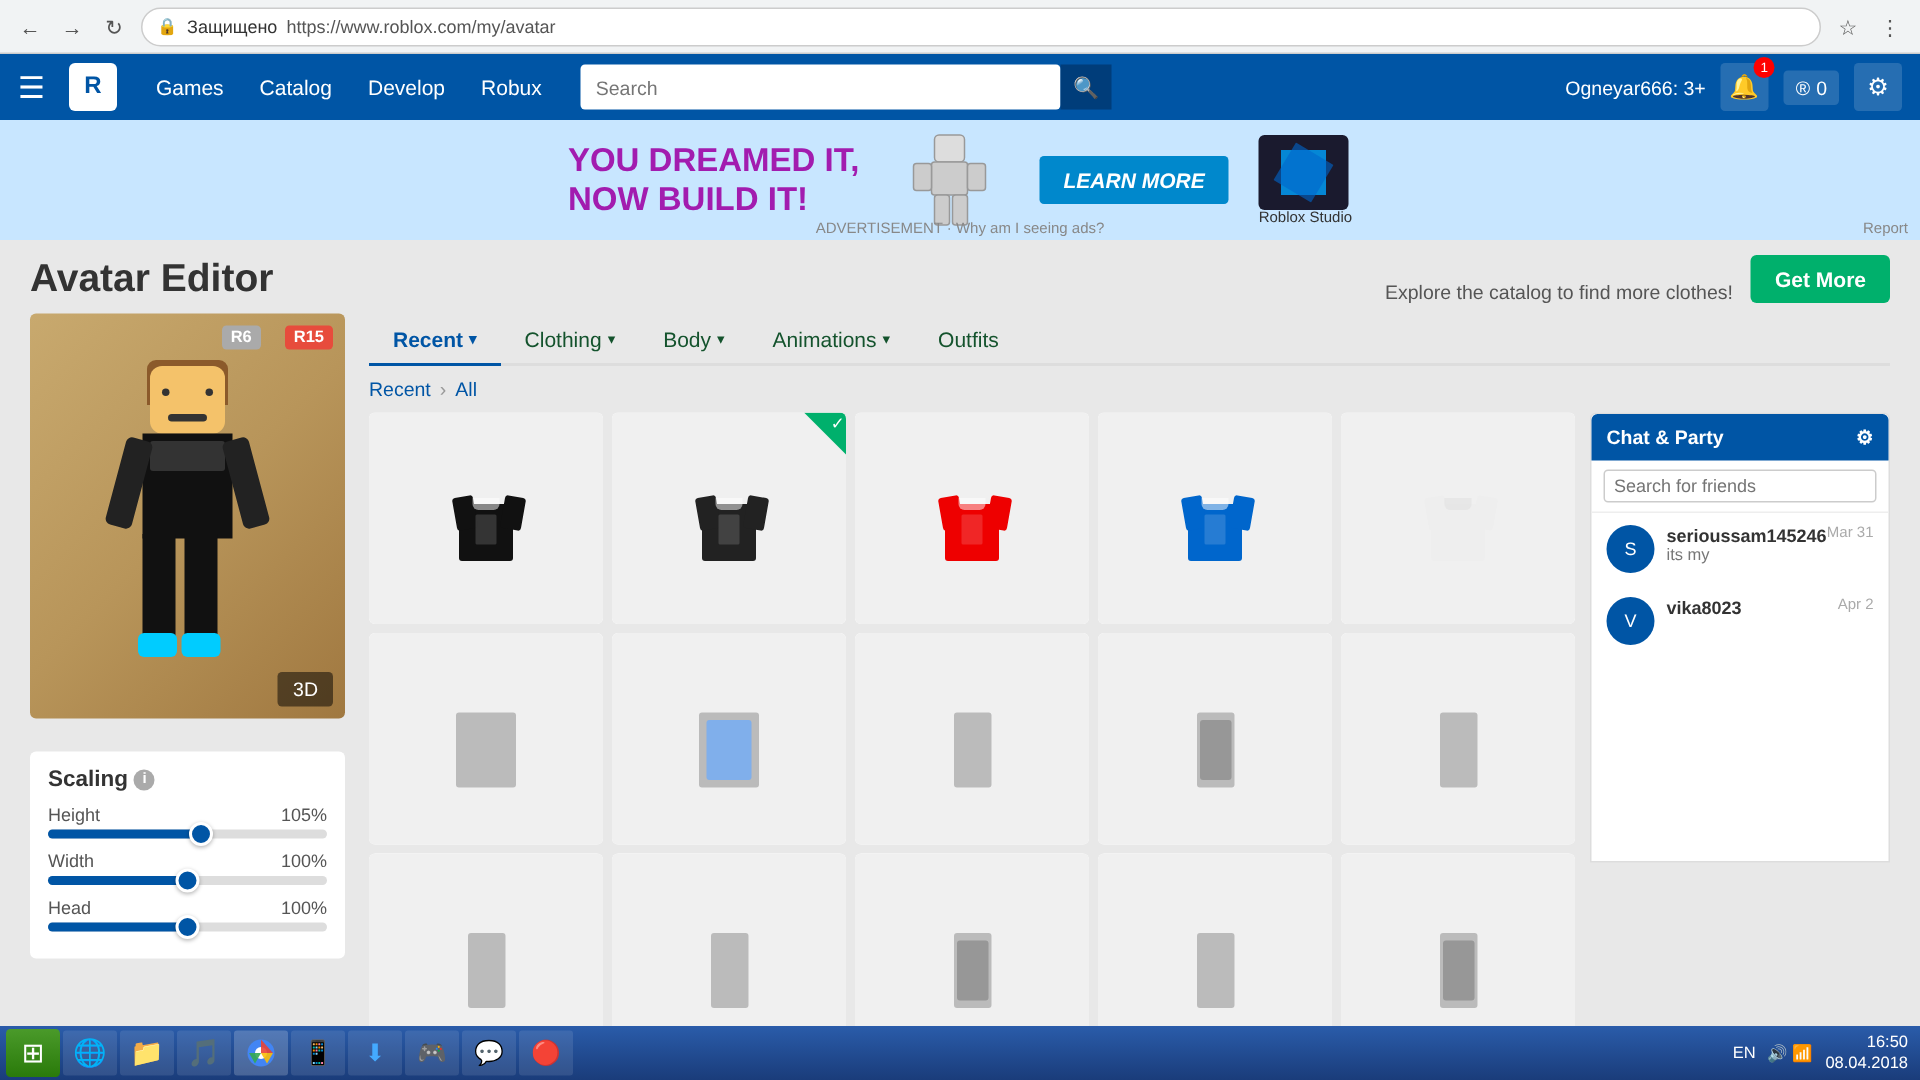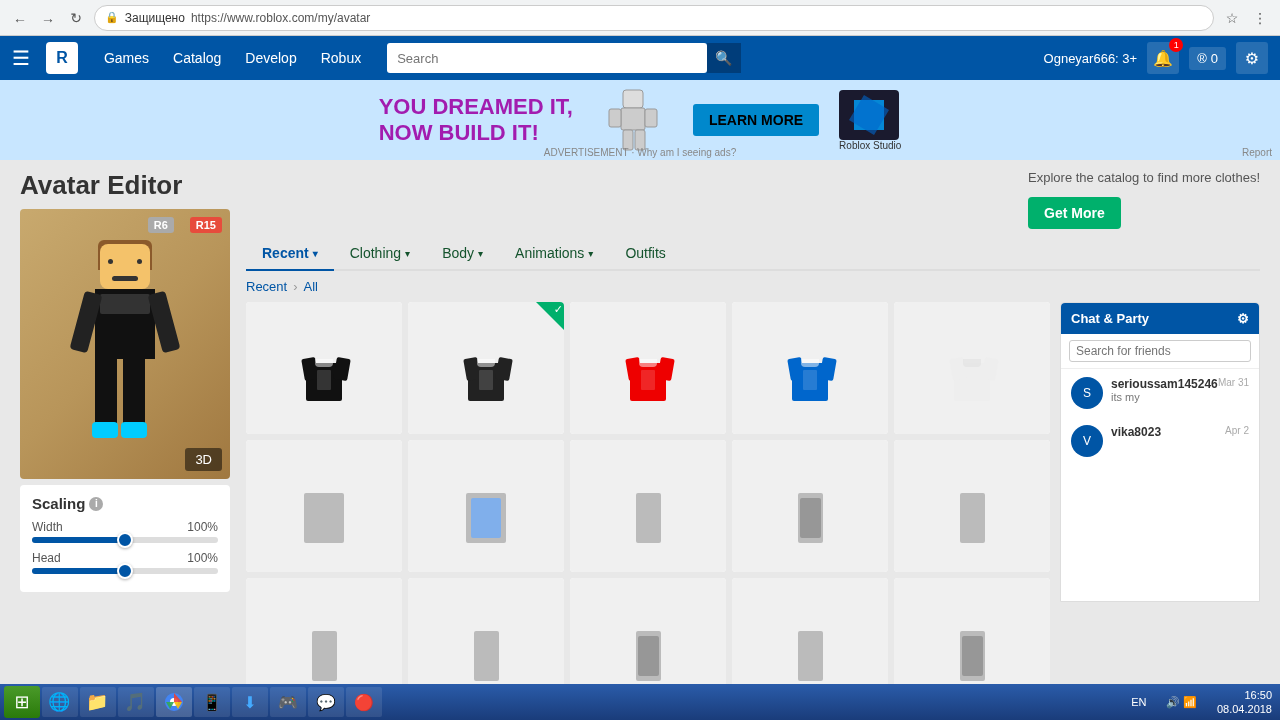--- a/index.html
+++ b/index.html
@@ -119,23 +119,24 @@
       justify-content: center;
       position: relative;
       overflow: hidden;
     }
     .ad-content {
       display: flex; align-items: center; gap: 20px;
     }
     .ad-text { font-size: 22px; font-weight: bold; color: #a21caf; line-height: 1.2; }
     .ad-btn {
       background: #0088cc;
-      color: #000000; border: none;
+      color: #ffffff; border: none;
       padding: 8px 16px; font-size: 14px; cursor: pointer; border-radius: 3px;
       font-weight: bold;
+      font-style: italic;
     }
     .ad-label {
       position: absolute; bottom: 2px; left: 50%; transform: translateX(-50%);
       font-size: 10px; color: #888;
     }
     .ad-report { position: absolute; bottom: 2px; right: 8px; font-size: 10px; color: #888; }
 
     
     .main-content {
       display: flex;
@@ -229,21 +230,21 @@
       background: #00ccff;
       border-radius: 4px;
       position: absolute; top: 188px; left: 56px;
     }
 
     
     .scaling-section {
       background: white;
       border-radius: 4px;
       padding: 10px 12px;
-      margin-top: 6px;
+      margin-top: 22px;
     }
     .scaling-title {
       font-size: 15px; font-weight: bold; color: #333;
       display: flex; align-items: center; gap: 4px;
       margin-bottom: 8px;
     }
     .info-icon {
       width: 14px; height: 14px; border-radius: 50%;
       background: #aaa; color: white;
       font-size: 10px; display: inline-flex; align-items: center; justify-content: center;
@@ -270,21 +271,21 @@
     
     .right-panel {
       flex: 1;
       display: flex;
       flex-direction: column;
     }
     .right-header {
       display: flex; align-items: center; justify-content: space-between;
       margin-bottom: 8px;
     }
-    .get-more-area { display: flex; align-items: flex-start; gap: 12px; flex-direction: column; }
+    .get-more-area { display: flex; align-items: flex-end; gap: 12px; }
     .get-more-text { font-size: 13px; color: #555; }
     .get-more-btn {
       background: #00b06c; color: white; border: none;
       padding: 8px 16px; border-radius: 4px; font-size: 14px;
       cursor: pointer; font-weight: bold;
     }
 
     
     .tab-bar {
       display: flex; gap: 0;
@@ -405,21 +406,21 @@
     .taskbar-btn {
       height: 30px; min-width: 36px;
       background: rgba(255,255,255,0.1);
       border-radius: 2px;
       display: flex; align-items: center; justify-content: center;
       cursor: pointer; padding: 0 4px;
     }
     .taskbar-icon { font-size: 18px; }
     .taskbar-right {
       margin-left: auto;
-      display: flex; align-items: center; gap: 20px;
+      display: flex; align-items: center; gap: 8px;
       color: white; font-size: 11px; padding-right: 4px;
     }
     .taskbar-clock { text-align: right; line-height: 1.3; }
 
     
     ::-webkit-scrollbar { width: 6px; }
     ::-webkit-scrollbar-track { background: #f1f1f1; }
     ::-webkit-scrollbar-thumb { background: #bbb; border-radius: 3px; }
   </style>
 </head>
@@ -533,20 +534,30 @@
       </div>
       <button class="avatar-3d-btn">3D</button>
     </div>
 
     <div class="scaling-section">
       <div class="scaling-title">
         <span>Scaling</span>
         <span class="info-icon">i</span>
       </div>
 
+      <div class="slider-row">
+        <div class="slider-label-row">
+          <span>Height</span>
+          <span>105%</span>
+        </div>
+        <div class="slider-track">
+          <div class="slider-fill" style="width:55%"></div>
+          <div class="slider-thumb" style="left:55%"></div>
+        </div>
+      </div>
 
       <div class="slider-row">
         <div class="slider-label-row">
           <span>Width</span>
           <span>100%</span>
         </div>
         <div class="slider-track">
           <div class="slider-fill" style="width:50%"></div>
           <div class="slider-thumb" style="left:50%"></div>
         </div>

